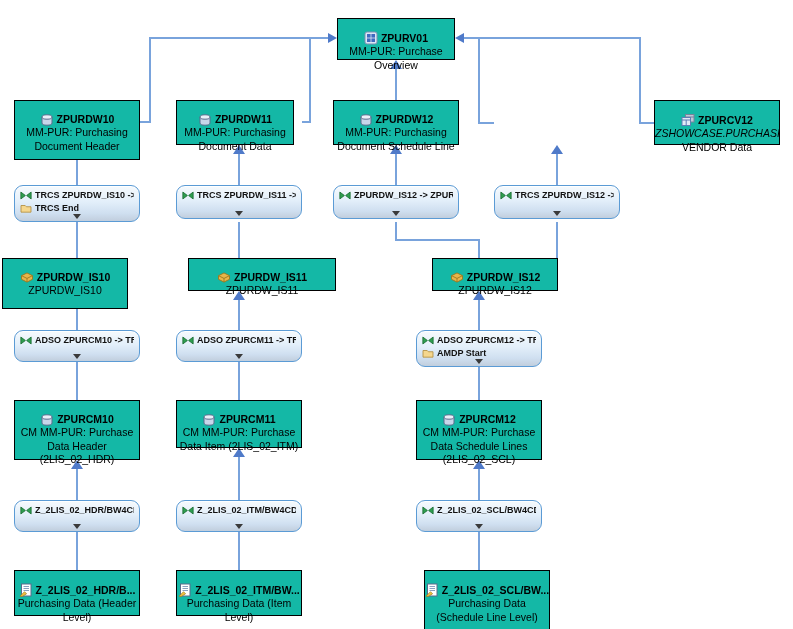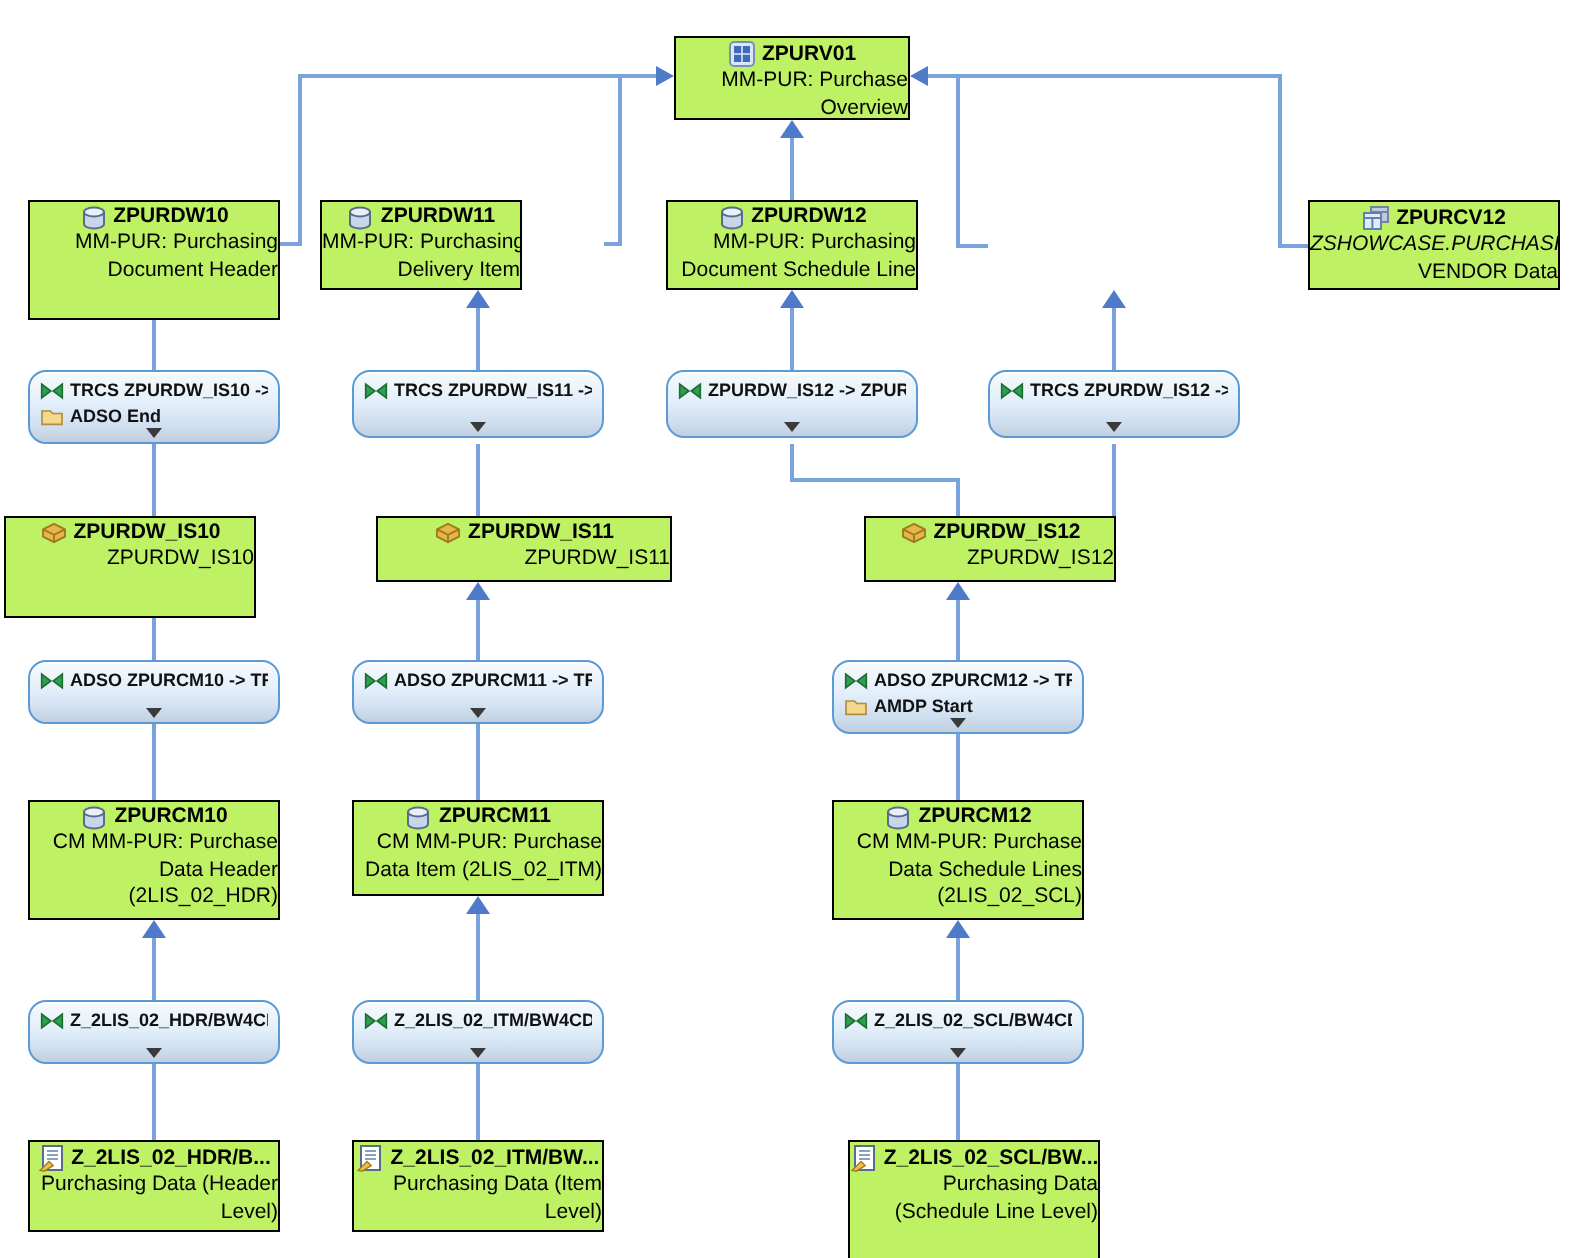--- a/index.html
+++ b/index.html
@@ -1,20 +1,20 @@
 <!DOCTYPE html>
 <html><head>
 <meta charset="utf-8">
 <style>
   html,body{margin:0;padding:0;background:#fff;}
   #canvas{position:relative;width:793px;height:629px;background:#ffffff;overflow:hidden;
           font-family:"Liberation Sans",sans-serif;}
   #wires{position:absolute;left:0;top:0;z-index:0;}
   .node{position:absolute;box-sizing:border-box;z-index:1;}
-  .box{border:1.6px solid #000;background:#bef264;text-align:right;padding-top:1px;}
+  .box{border:1.6px solid #000;background:#14b8a6;text-align:center;padding-top:12px;}
   .box .title{font-weight:bold;font-size:10.5px;line-height:13px;display:flex;align-items:center;
               justify-content:center;gap:3px;white-space:nowrap;color:#000;}
   .box .desc{font-size:10.5px;line-height:13.5px;white-space:nowrap;overflow:hidden;color:#000;}
   .it{font-style:italic;}
   .trans{border:1.5px solid #5b9bd5;border-radius:9px;
          background:linear-gradient(180deg,#f6fafd 0%,#e3effa 45%,#cfdff0 78%,#c1cedd 100%);
          box-shadow:inset 0 1px 0 rgba(255,255,255,.9);padding:3px 5px 8px;}
   .trans .row{display:flex;align-items:center;gap:3px;font-size:9px;font-weight:bold;
               white-space:nowrap;overflow:hidden;line-height:12.5px;color:#111;}
   .tri{position:absolute;bottom:2px;left:50%;margin-left:-4px;width:0;height:0;
@@ -102,32 +102,32 @@
             <path d="M2 3 v6 a5 2.2 0 0 0 10 0 v-6" fill="#c8d6ea" stroke="#5a6b8c"></path>
             <ellipse cx="7" cy="3" rx="5" ry="2.2" fill="#eaf0f8" stroke="#5a6b8c"></ellipse>
           </svg>
         </span>
         <span>ZPURDW10</span>
       </div>
     <div class="desc">MM-PUR: Purchasing</div>
     <div class="desc">Document Header</div>
   </div>
 
-  <div class="node box" style="left:160px;top:100px;width:101px;height:45px">
+  <div class="node box" style="left:176px;top:100px;width:118px;height:45px">
     <div class="title">
         <span class="ic">
           <svg width="14" height="12" viewBox="0 0 14 12">
             <path d="M2 3 v6 a5 2.2 0 0 0 10 0 v-6" fill="#c8d6ea" stroke="#5a6b8c"></path>
             <ellipse cx="7" cy="3" rx="5" ry="2.2" fill="#eaf0f8" stroke="#5a6b8c"></ellipse>
           </svg>
         </span>
         <span>ZPURDW11</span>
       </div>
     <div class="desc">MM-PUR: Purchasing</div>
-    <div class="desc">Delivery Item</div>
+    <div class="desc">Document Data</div>
   </div>
 
   <div class="node box" style="left:333px;top:100px;width:126px;height:45px">
     <div class="title">
         <span class="ic">
           <svg width="14" height="12" viewBox="0 0 14 12">
             <path d="M2 3 v6 a5 2.2 0 0 0 10 0 v-6" fill="#c8d6ea" stroke="#5a6b8c"></path>
             <ellipse cx="7" cy="3" rx="5" ry="2.2" fill="#eaf0f8" stroke="#5a6b8c"></ellipse>
           </svg>
         </span>
@@ -163,21 +163,21 @@
           </svg>
         </span>
         <span>TRCS ZPURDW_IS10 -&gt; ADSO...</span>
       </div>
     <div class="row">
         <span class="ic">
           <svg width="12" height="10" viewBox="0 0 14 12">
             <path d="M1 3 h5 l1.5 1.5 H13 V11 H1 Z" fill="#f5d78e" stroke="#b08d3f"></path>
           </svg>
         </span>
-        <span>ADSO End</span>
+        <span>TRCS End</span>
       </div>
     <span class="tri"></span>
   </div>
 
   <div class="node trans" style="left:176px;top:185px;width:126px;height:34px">
     <div class="row">
         <span class="ic">
           <svg width="12" height="9" viewBox="0 0 14 10">
             <path d="M1 1 L6.3 5 L1 9 Z" fill="#2e9e4f" stroke="#1c6e35"></path>
             <path d="M13 1 L7.7 5 L13 9 Z" fill="#2e9e4f" stroke="#1c6e35"></path>

